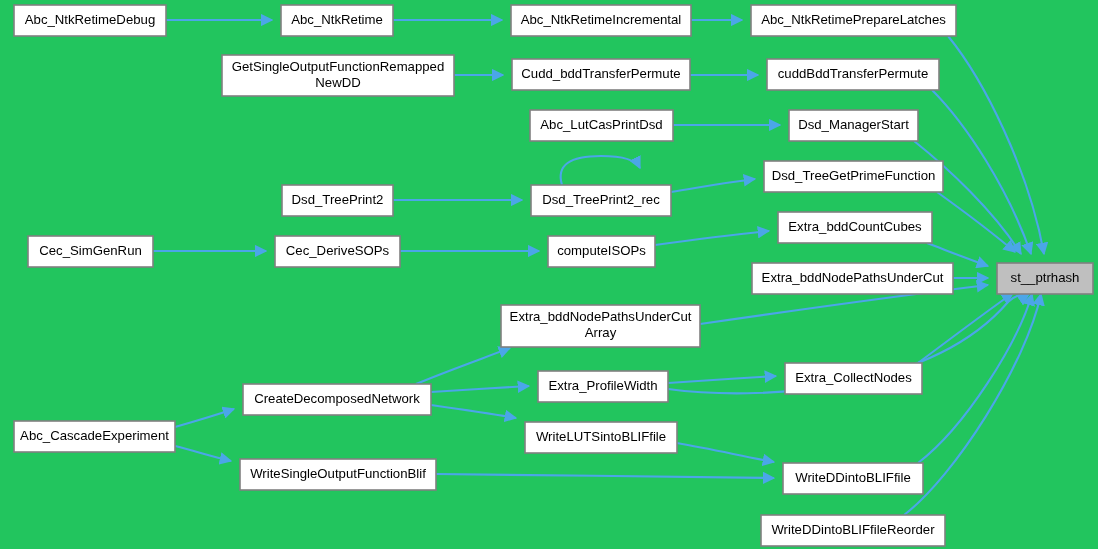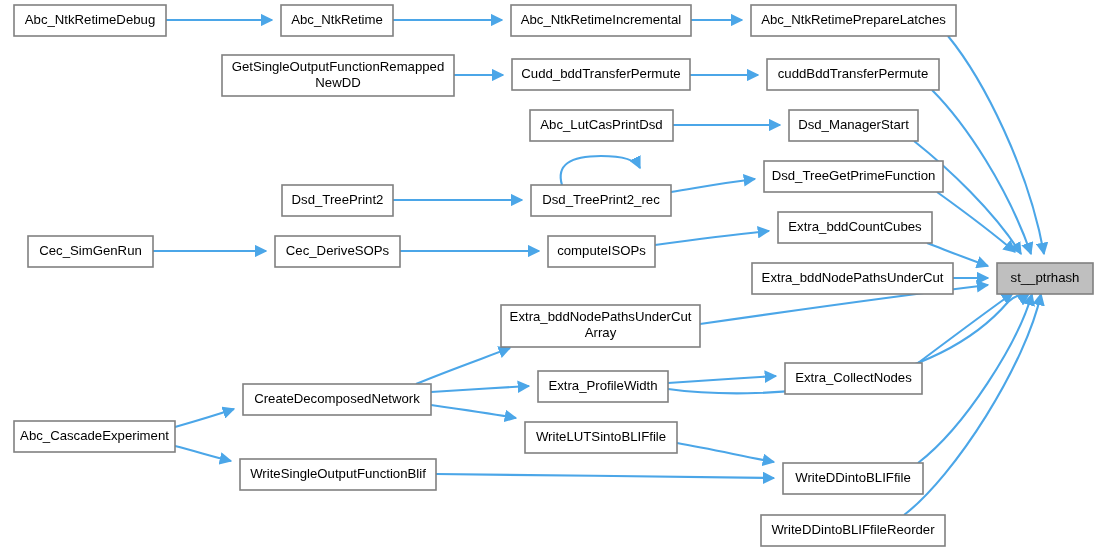--- a/index.html
+++ b/index.html
@@ -4,21 +4,21 @@
 <style>
   html, body {
     margin: 0;
     padding: 0;
     background: #000000;
   }
   #graph-root {
     position: relative;
     width: 1098px;
     height: 549px;
-    background: #ffffff;
+    background: #22c55e;
     font-family: "Liberation Sans", sans-serif;
     overflow: hidden;
   }
   svg#callgraph {
     display: block;
     width: 1098px;
     height: 549px;
   }
   .node-box {
     fill: #ffffff;

